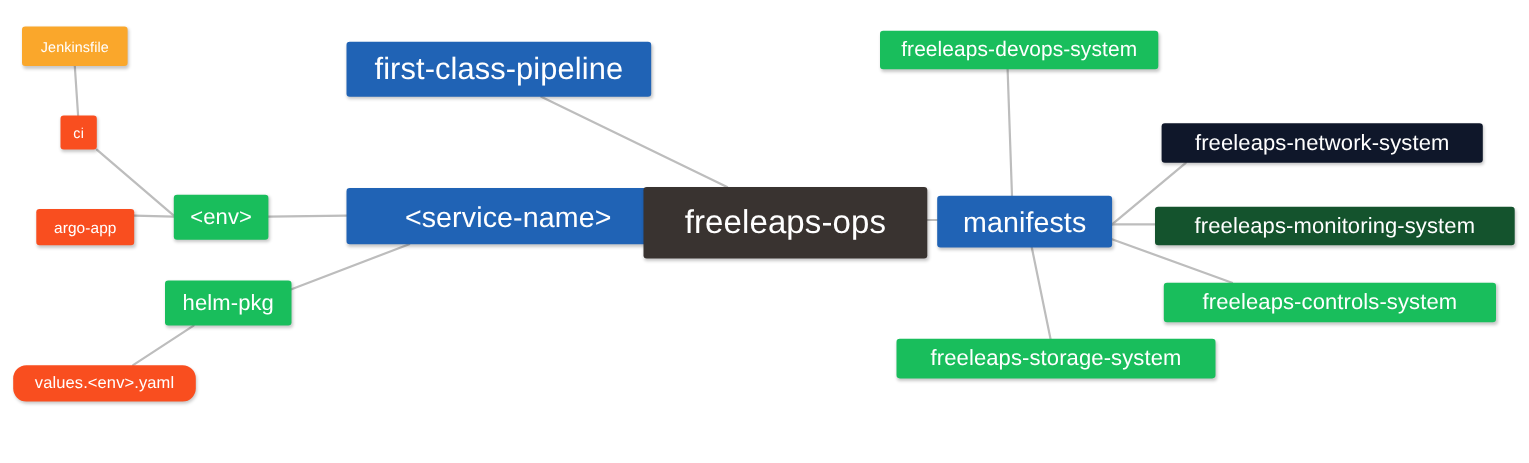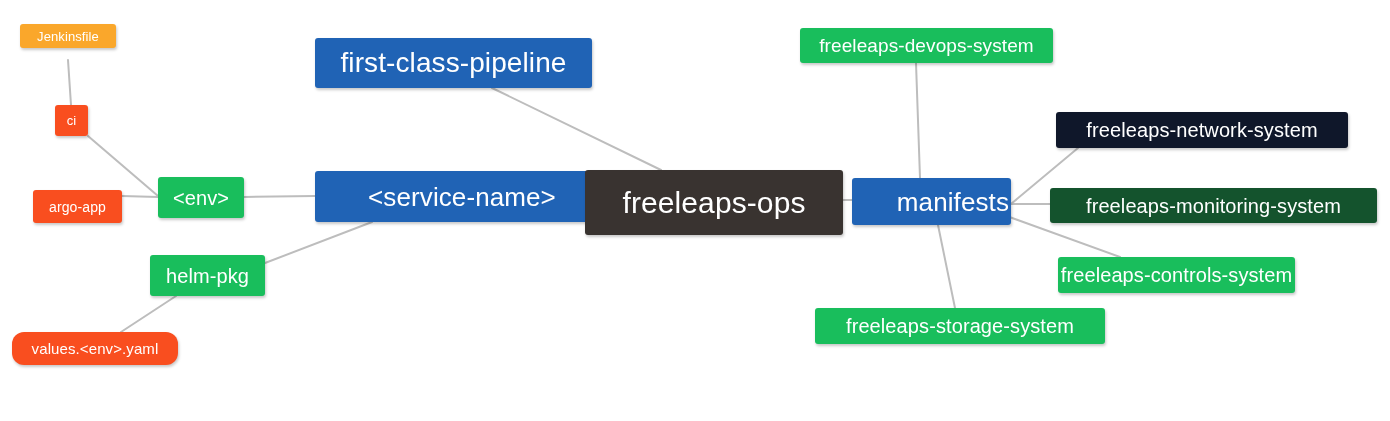--- a/index.html
+++ b/index.html
@@ -61,21 +61,21 @@
       <line x1="492" y1="88" x2="661" y2="170" stroke="#bdbdbd" stroke-width="2" stroke-linecap="round"></line>
       <line x1="843" y1="200" x2="852" y2="200" stroke="#bdbdbd" stroke-width="2" stroke-linecap="round"></line>
       <line x1="920" y1="178" x2="916" y2="63" stroke="#bdbdbd" stroke-width="2" stroke-linecap="round"></line>
       <line x1="1011" y1="204" x2="1078" y2="148" stroke="#bdbdbd" stroke-width="2" stroke-linecap="round"></line>
       <line x1="1011" y1="204" x2="1050" y2="204" stroke="#bdbdbd" stroke-width="2" stroke-linecap="round"></line>
       <line x1="1004" y1="215" x2="1120" y2="257" stroke="#bdbdbd" stroke-width="2" stroke-linecap="round"></line>
       <line x1="938" y1="225" x2="955" y2="308" stroke="#bdbdbd" stroke-width="2" stroke-linecap="round"></line>
     </svg>
 
   <div id="node-layer">
-      <div class="node" style="left: 20px; top: 24px; width: 96px; height: 24px; background: rgb(250, 167, 43); font-size: 13px;">
+      <div class="node" style="left: 20px; top: 24px; width: 96px; height: 36px; background: rgb(250, 167, 43); font-size: 13px;">
         <span class="node-label">Jenkinsfile</span>
       </div>
       <div class="node" style="left: 55px; top: 105px; width: 33px; height: 31px; background: rgb(249, 78, 31); font-size: 13px;">
         <span class="node-label">ci</span>
       </div>
       <div class="node" style="left: 33px; top: 178px; width: 89px; height: 33px; background: rgb(249, 78, 31); font-size: 14px; margin-top: 12px;">
         <span class="node-label">argo-app</span>
       </div>
       <div class="node" style="left: 158px; top: 177px; width: 86px; height: 41px; background: rgb(25, 190, 92); font-size: 20px;">
         <span class="node-label">&lt;env&gt;</span>
@@ -88,33 +88,33 @@
       </div>
       <div class="node" style="left: 315px; top: 38px; width: 277px; height: 50px; background: rgb(32, 99, 181); font-size: 28px;">
         <span class="node-label">first-class-pipeline</span>
       </div>
       <div class="node" style="left: 315px; top: 171px; width: 294px; height: 51px; background: rgb(32, 99, 181); font-size: 26px;">
         <span class="node-label">&lt;service-name&gt;</span>
       </div>
       <div class="node" style="left: 585px; top: 170px; width: 258px; height: 65px; background: rgb(57, 51, 48); font-size: 30px;">
         <span class="node-label">freeleaps-ops</span>
       </div>
-      <div class="node" style="left: 852px; top: 178px; width: 159px; height: 47px; background: rgb(32, 99, 181); font-size: 26px; justify-content: flex-end;">
+      <div class="node" style="left: 852px; top: 178px; width: 159px; height: 47px; background: rgb(32, 99, 181); font-size: 26px;">
         <span class="node-label">manifests</span>
       </div>
       <div class="node" style="left: 800px; top: 28px; width: 253px; height: 35px; background: rgb(25, 190, 92); font-size: 19px;">
         <span class="node-label">freeleaps-devops-system</span>
       </div>
       <div class="node" style="left: 1056px; top: 112px; width: 292px; height: 36px; background: #0f172a; font-size: 20px;">
         <span class="node-label">freeleaps-network-system</span>
       </div>
       <div class="node" style="left: 1050px; top: 188px; width: 327px; height: 35px; background: #14532d; font-size: 20px;">
         <span class="node-label">freeleaps-monitoring-system</span>
       </div>
-      <div class="node" style="left: 1058px; top: 257px; width: 237px; height: 36px; background: rgb(25, 190, 92); font-size: 20px;">
+      <div class="node" style="left: 1058px; top: 257px; width: 302px; height: 36px; background: rgb(25, 190, 92); font-size: 20px;">
         <span class="node-label">freeleaps-controls-system</span>
       </div>
       <div class="node" style="left: 815px; top: 308px; width: 290px; height: 36px; background: rgb(25, 190, 92); font-size: 20px;">
         <span class="node-label">freeleaps-storage-system</span>
       </div>
     </div>
 
 </div>
 
 </body></html>

